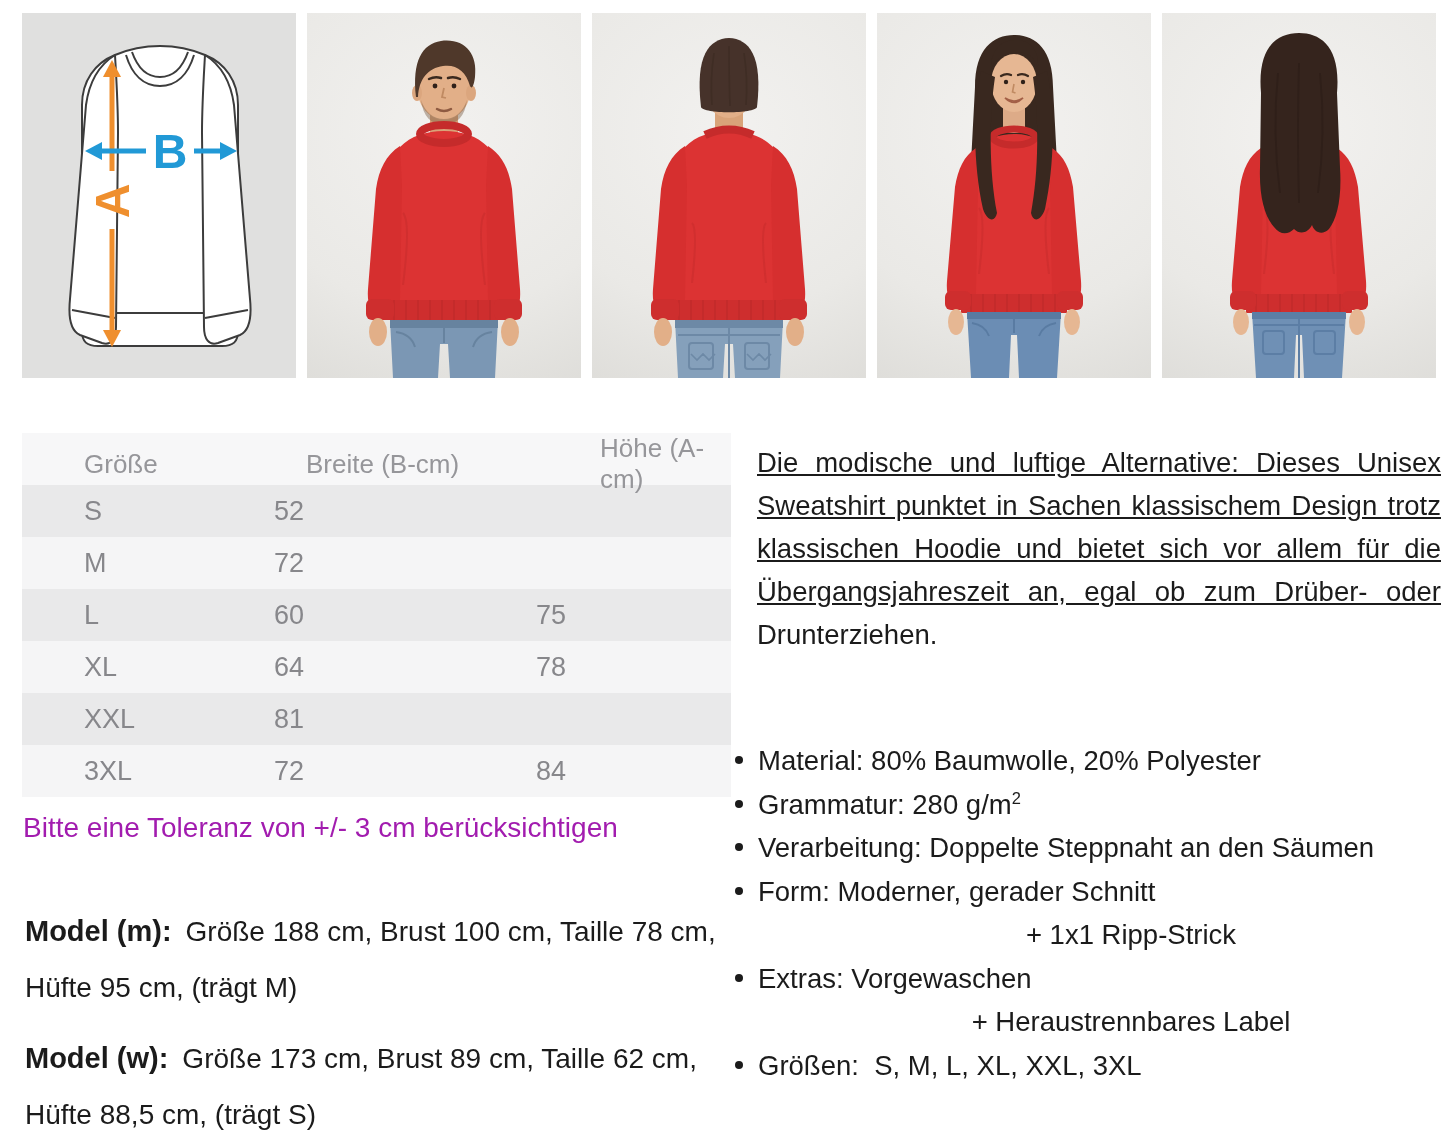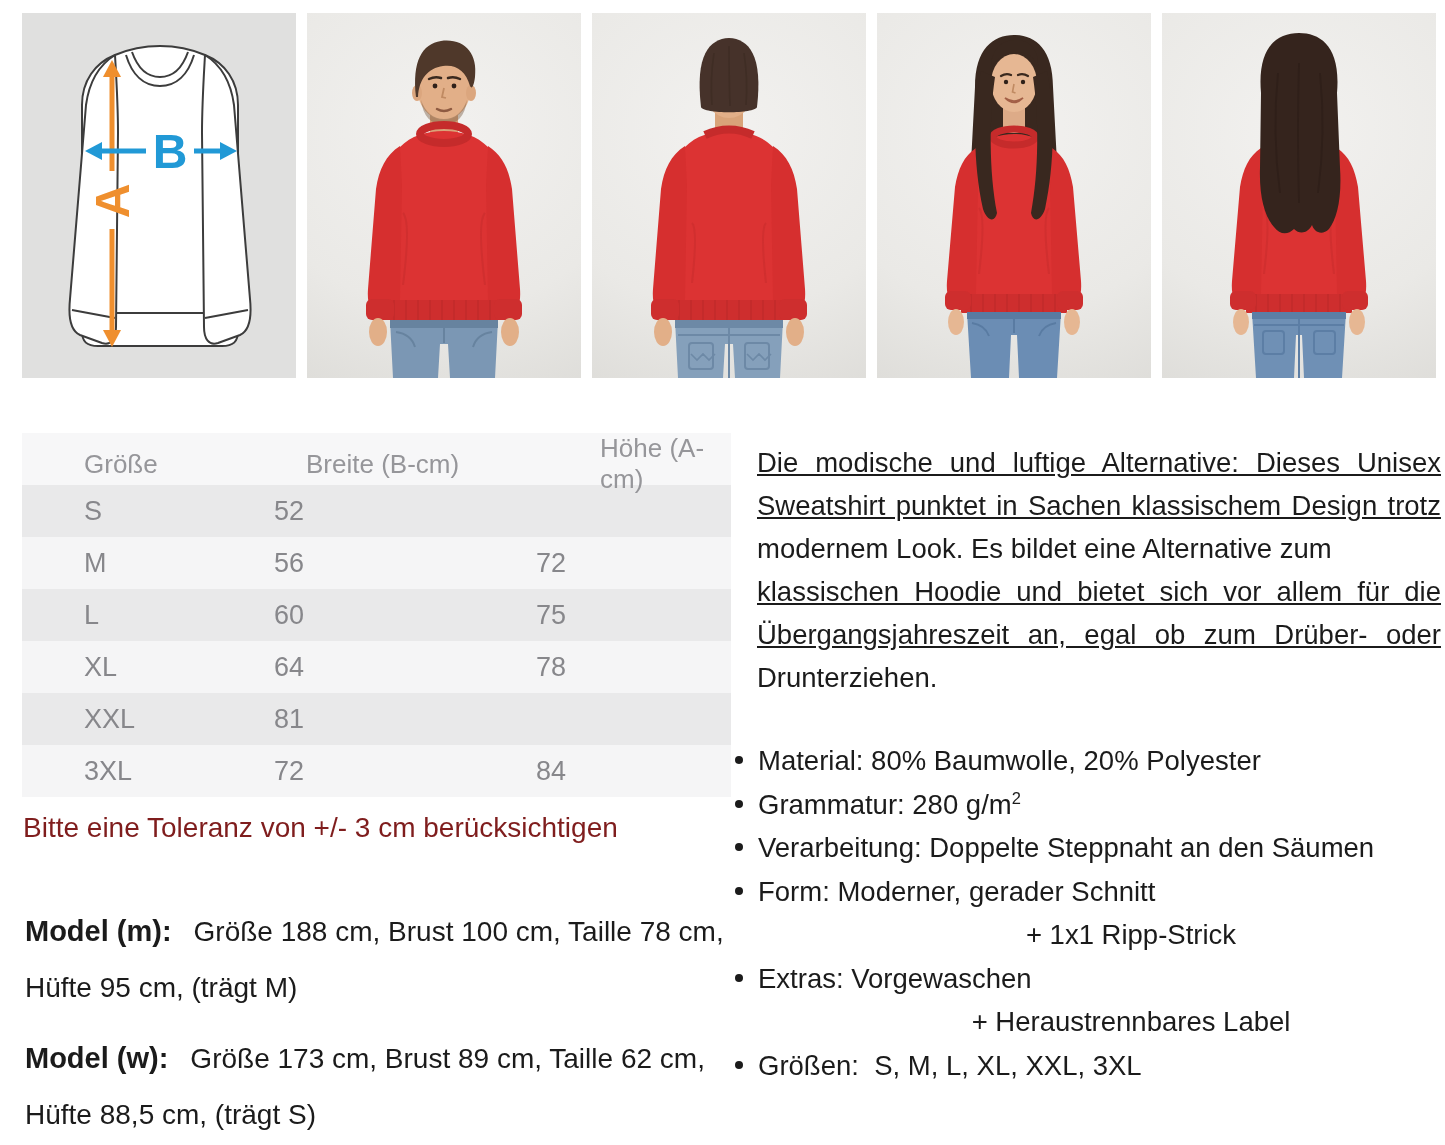--- a/index.html
+++ b/index.html
@@ -18,27 +18,27 @@
 
   
   .size-table { position:absolute; left:22px; top:433px; width:709px; }
   .t-row { display:grid; grid-template-columns:190px 262px 1fr; height:52px; align-items:center; }
   .t-row > div { padding-left:62px; font-size:27px; }
   .t-head { background:#f7f7f8; color:#96969a;gap:32px; }
   .t-head > div { font-size:26px; }
   .r-odd  { background:#e9e9ea; color:#87878b; }
   .r-even { background:#f5f5f6; color:#87878b; }
 
-  .tolerance { position:absolute; left:23px; top:812px; font-size:28px; color:#7f1d1d; }
+  .tolerance { position:absolute; left:23px; top:812px; font-size:28px; color:#a21caf; }
 
   .model-block { position:absolute; left:25px; width:715px; font-size:28px; line-height:56px; color:#1b1b1b; }
   .model-m { top:903px; }
   .model-w { top:1030px; }
   .model-block .bold { font-weight:700; font-size:29px; }
-  .model-block .ml { margin-left:22px; }
+  .model-block .ml { margin-left:14px; }
 
   
   .description { position:absolute; left:757px; top:441px; width:684px; font-size:27.5px; line-height:43px; color:#1b1b1b; }
   .desc-line { white-space:nowrap; }
   .desc-line.jl { white-space:normal; text-align:justify; text-align-last:justify;text-decoration:underline; }
 
   .bullets { position:absolute; left:734px; top:739px; width:688px; font-size:27.5px; line-height:43.5px; color:#1b1b1b; }
   .bullet-item { position:relative; padding-left:24px; white-space:pre-wrap; }
   .bullet-item .dot { position:absolute; left:1px; top:17px; width:8px; height:8px; border-radius:50%; background:#1b1b1b; }
   .bullet-cont { padding-left:106px; white-space:pre-wrap;text-align:center; }
@@ -197,21 +197,20 @@
     <div>Größe</div>
     <div>Breite (B-cm)</div>
     <div>Höhe (A-cm)</div>
   </div>
   <div class="t-row r-odd">
     <div>S</div>
     <div>52</div>
   </div>
   <div class="t-row r-even">
     <div>M</div>
-    <div>56</div>
     <div>72</div>
   </div>
   <div class="t-row r-odd">
     <div>L</div>
     <div>60</div>
     <div>75</div>
   </div>
   <div class="t-row r-even">
     <div>XL</div>
     <div>64</div>
@@ -236,21 +235,20 @@
 </div>
 
 <div class="model-block model-w">
   <span class="bold">Model (w):</span><span class="ml">Größe 173 cm, Brust 89 cm, Taille 62 cm,</span><br>
   <span>Hüfte 88,5 cm, (trägt S)</span>
 </div>
 
 <div class="description">
   <div class="desc-line jl">Die modische und luftige Alternative: Dieses Unisex</div>
   <div class="desc-line jl">Sweatshirt punktet in Sachen klassischem Design trotz</div>
-  <div class="desc-line">modernem Look. Es bildet eine Alternative zum</div>
   <div class="desc-line jl">klassischen Hoodie und bietet sich vor allem für die</div>
   <div class="desc-line jl">Übergangsjahreszeit an, egal ob zum Drüber- oder</div>
   <div class="desc-line">Drunterziehen.</div>
 </div>
 
 <div class="bullets">
   <div class="bullet-item"><span class="dot"></span><span>Material: 80% Baumwolle, 20% Polyester</span></div>
   <div class="bullet-item"><span class="dot"></span><span>Grammatur: 280 g/m</span><sup>2</sup></div>
   <div class="bullet-item"><span class="dot"></span><span>Verarbeitung: Doppelte Steppnaht an den Säumen</span></div>
   <div class="bullet-item"><span class="dot"></span><span>Form: Moderner, gerader Schnitt</span></div>

